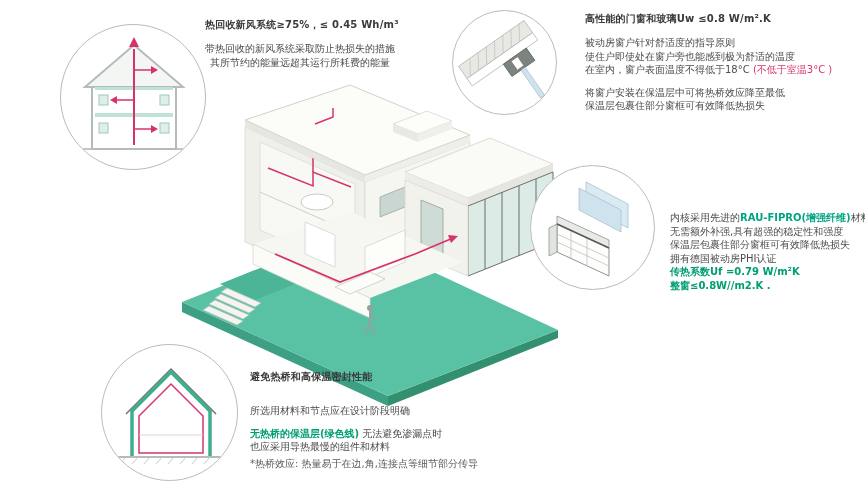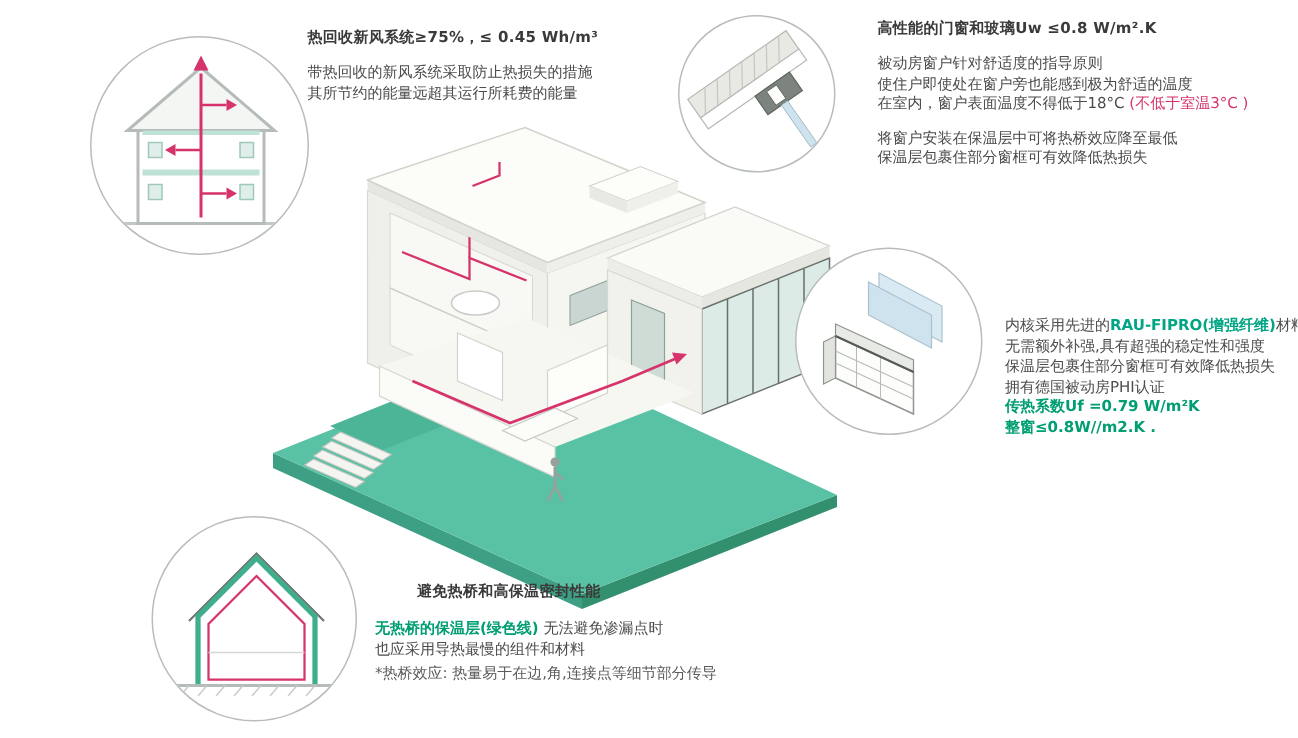--- a/index.html
+++ b/index.html
@@ -177,21 +177,21 @@
       </g>
       <polygon points="30,66 69,27 108,66 108,111 30,111" fill="#ffffff"></polygon>
       <path d="M24,69 L69,24 L114,69" fill="none" stroke="#6f7572" stroke-width="1.5"></path>
       <path d="M30,111 L30,66 L69,27 L108,66 L108,111" fill="none" stroke="#3fae8f" stroke-width="3.5"></path>
       <path d="M37,108 L37,71 L69,39 L101,71 L101,108 Z" fill="none" stroke="#d6336c" stroke-width="1.5"></path>
       <line x1="37" y1="90" x2="101" y2="90" stroke="#d5d8d5" stroke-width="1"></line>
     </svg>
   </div>
 
   <div class="heading" style="left:205px; top:18px;">热回收新风系统≥75%，≤ 0.45 Wh/m³</div>
-  <div class="tblock" style="left:205px; top:42px;">
+  <div class="tblock" style="left:205px; top:42px;text-align:center;">
     <div>带热回收的新风系统采取防止热损失的措施</div>
     <div>其所节约的能量远超其运行所耗费的能量</div>
   </div>
 
   <div class="heading" style="left:585px; top:12px;">高性能的门窗和玻璃Uw ≤0.8 W/m².K</div>
   <div class="tblock" style="left:585px; top:36px;">
     <div>被动房窗户针对舒适度的指导原则</div>
     <div>使住户即使处在窗户旁也能感到极为舒适的温度</div>
     <div>
       <span>在室内，窗户表面温度不得低于18°C </span><span class="red">(不低于室温3°C )</span>
@@ -205,22 +205,23 @@
     <div>
       <span>内核采用先进的</span><span class="teal">RAU-FIPRO(增强纤维)</span><span>材料</span>
     </div>
     <div>无需额外补强,具有超强的稳定性和强度</div>
     <div>保温层包裹住部分窗框可有效降低热损失</div>
     <div>拥有德国被动房PHI认证</div>
     <div class="green">传热系数Uf =0.79 W/m²K</div>
     <div class="green">整窗≤0.8W//m2.K .</div>
   </div>
 
-  <div class="heading" style="left:250px; top:387px;margin-left:28px;">避免热桥和高保温密封性能</div>
+  <div class="heading" style="left:250px; top:370px;">避免热桥和高保温密封性能</div>
   <div class="tblock" style="left:250px; top:404px;">
+    <div>所选用材料和节点应在设计阶段明确</div>
     <div class="gap"></div>
     <div>
       <span class="green">无热桥的保温层(绿色线)</span><span> 无法避免渗漏点时</span>
     </div>
     <div>也应采用导热最慢的组件和材料</div>
     <div class="small" style="margin-top:3px;">*热桥效应: 热量易于在边,角,连接点等细节部分传导</div>
   </div>
 
 </div>
 

